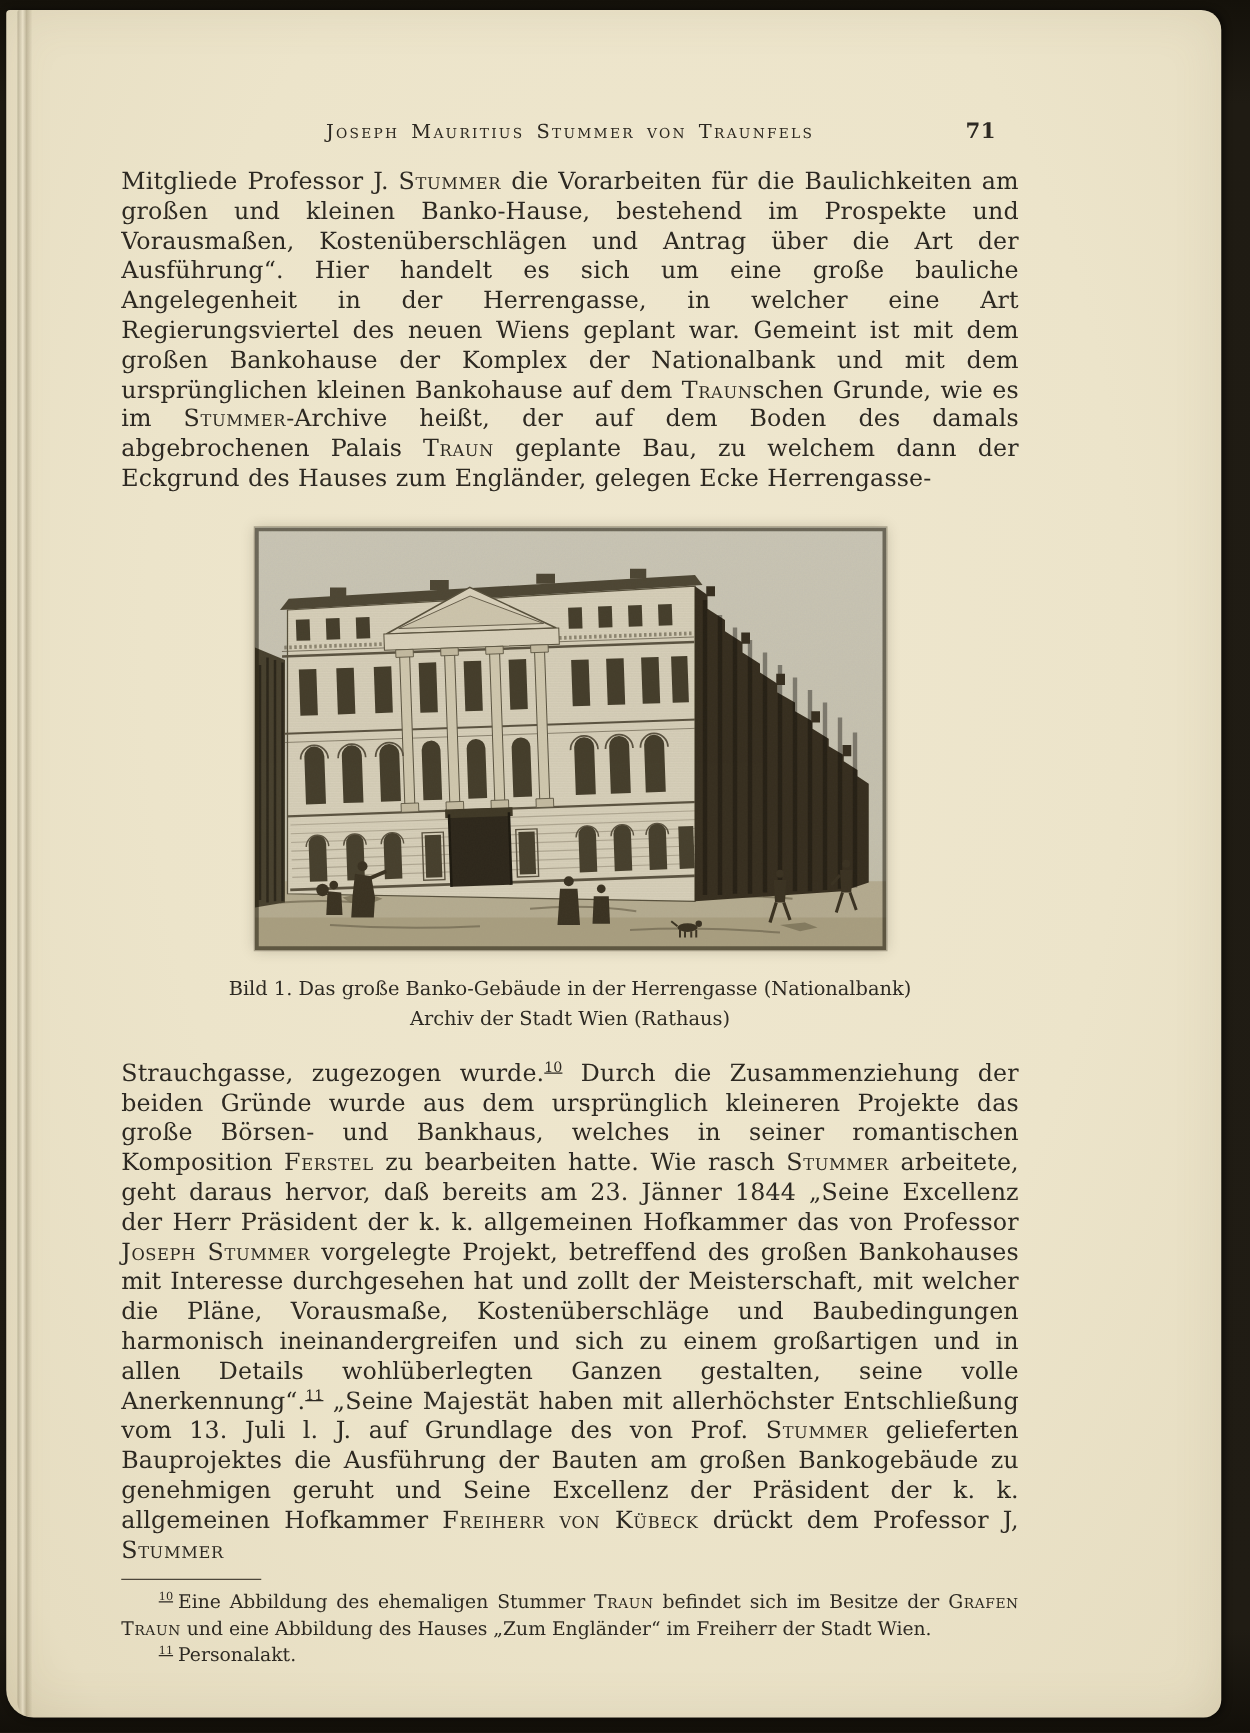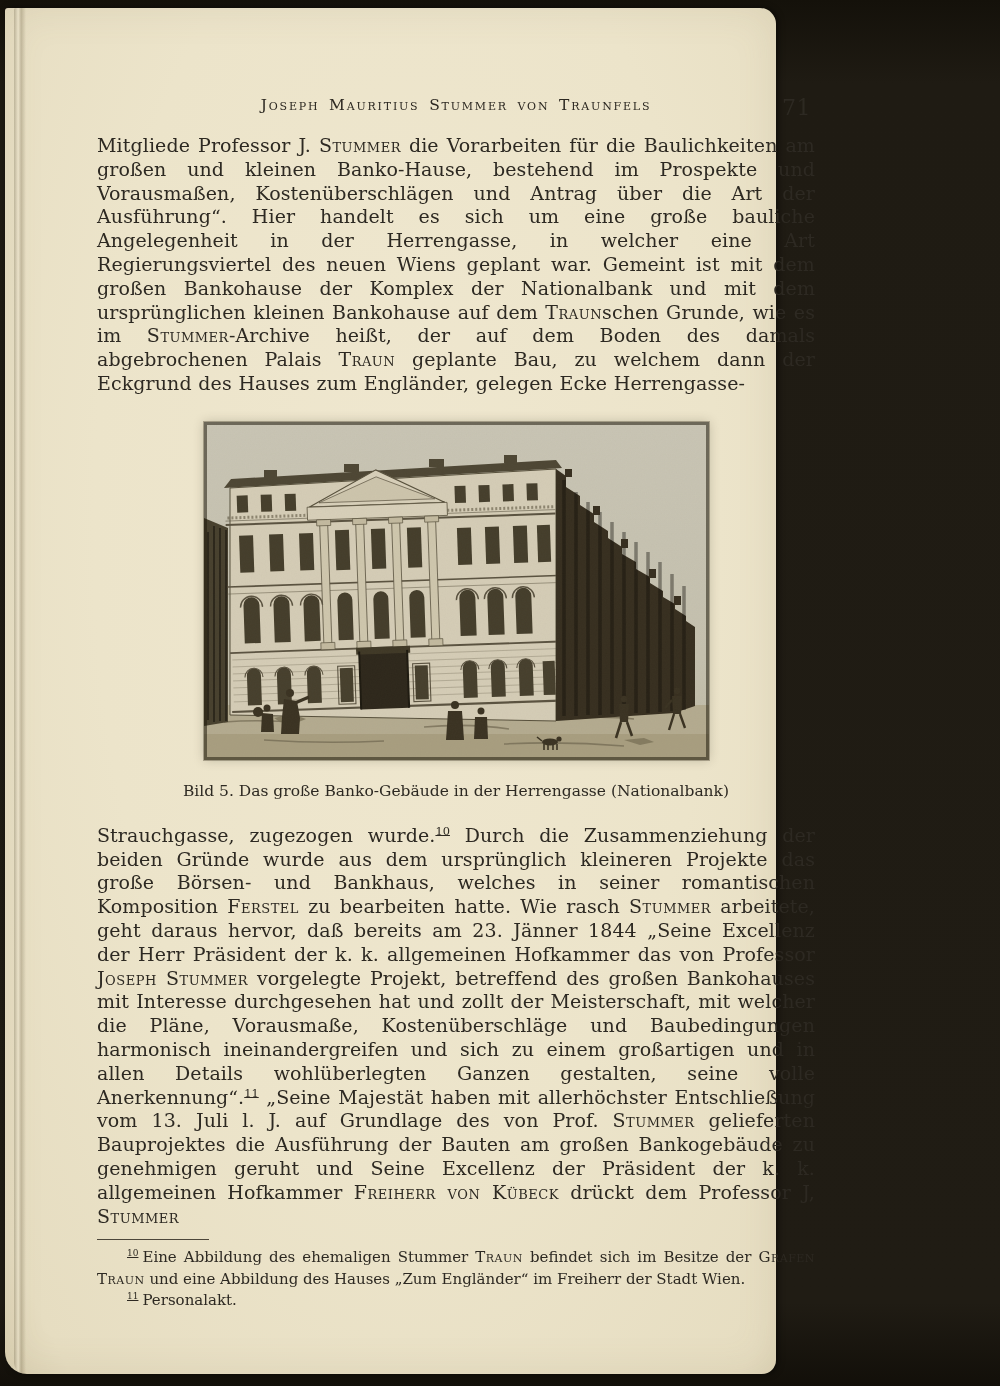--- a/index.html
+++ b/index.html
@@ -8,21 +8,21 @@
     background:#1f1b13;
     font-family:"DejaVu Serif","Liberation Serif",serif;
     -webkit-font-smoothing:antialiased;
   }
   .scan {
     position:relative; width:1000px; height:1386px;
     background:linear-gradient(180deg,#14110a 0%,#1f1b13 6%,#201c14 94%,#120f09 100%);
     overflow:hidden;
   }
   .page {
-    position:absolute; left:5px; top:8px; width:771px; height:1366px;
+    position:absolute; left:5px; top:8px; width:972px; height:1366px;
     background:radial-gradient(ellipse at 52% 38%, #efe7cf 0%, #ece4ca 55%, #e6ddc1 92%, #ddd3b5 100%);
     border-radius:3px 16px 14px 22px;
     box-shadow:2px 0 6px rgba(0,0,0,.55), inset 0 0 40px rgba(120,105,70,.12);
   }
   .gutter-crease {
     position:absolute; left:9px; top:0; width:12px; height:100%;
     background:linear-gradient(90deg, rgba(90,80,55,.28) 0%, rgba(240,232,210,.5) 35%, rgba(110,98,68,.30) 60%, rgba(0,0,0,0) 100%);
     border-radius:3px 0 0 22px;
   }
   .textblock {
@@ -32,22 +32,22 @@
   .running-head {
     position:relative; height:24px; margin-bottom:14px;
   }
   .head-title {
     text-align:center;
     font-variant:small-caps;
     font-size:15.5px; letter-spacing:1.8px; word-spacing:3px;
     color:#2c2821;
   }
   .folio {
-    position:absolute; right:4px; top:-1px;
-    font-size:22px; font-weight:400; letter-spacing:.5px;
+    position:absolute; right:18px; top:-1px;
+    font-size:17px; font-weight:700; letter-spacing:.5px;
   }
   p.body {
     font-size:19px; line-height:23.8px;
     text-align:justify; letter-spacing:.1px; word-spacing:.5px;
   }
   .sc { font-variant:small-caps; letter-spacing:.5px; }
   sup { font-size:.60em; line-height:0; vertical-align:super; letter-spacing:0;text-decoration:underline; }
   .figure {
     width:505px; margin:26px auto 0 auto;
     box-shadow:0 0 0 1px rgba(62,55,38,.35), 0 0 10px rgba(60,52,30,.25);
@@ -274,21 +274,22 @@
               <path d="M340,322 V328 M344,323 V328 M349,323 V328 M353,322 V328 M338,319 L333,315" stroke="#3a3222" stroke-width="1.6" fill="none"></path>
             </g>
           </g>
 
           <rect x="0" y="0" width="505" height="338" filter="url(#grain)" fill="rgba(0,0,0,0)" opacity="0.55"></rect>
           <rect x="1.5" y="1.5" width="502" height="335" fill="none" stroke="rgba(35,29,15,0.55)" stroke-width="3"></rect>
         </svg>
       </div>
 
       <div class="caption">
-        <div>Bild 5. Das große Banko-Gebäude in der Herrengasse (Nationalbank)</div>
+        <div>Bild 1. Das große Banko-Gebäude in der Herrengasse (Nationalbank)</div>
+        <div>Archiv der Stadt Wien (Rathaus)</div>
       </div>
 
       <p class="body second"><span>Strauchgasse, zugezogen wurde.</span><sup>10</sup><span> Durch die Zusammenziehung der beiden Gründe wurde aus dem ursprünglich kleineren Projekte das große Börsen- und Bankhaus, welches in seiner romantischen Komposition </span><span class="sc">Ferstel</span><span> zu bearbeiten hatte. Wie rasch </span><span class="sc">Stummer</span><span> arbeitete, geht daraus hervor, daß bereits am 23. Jänner 1844 „Seine Excellenz der Herr Präsident der k. k. allgemeinen Hofkammer das von Professor </span><span class="sc">Joseph Stummer</span><span> vorgelegte Projekt, betreffend des großen Bankohauses mit Interesse durchgesehen hat und zollt der Meisterschaft, mit welcher die Pläne, Vorausmaße, Kostenüberschläge und Baubedingungen harmonisch ineinandergreifen und sich zu einem großartigen und in allen Details wohlüberlegten Ganzen gestalten, seine volle Anerkennung“.</span><sup>11</sup><span> „Seine Majestät haben mit allerhöchster Entschließung vom 13. Juli l. J. auf Grundlage des von Prof. </span><span class="sc">Stummer</span><span> gelieferten Bauprojektes die Ausführung der Bauten am großen Bankogebäude zu genehmigen geruht und Seine Excellenz der Präsident der k. k. allgemeinen Hofkammer </span><span class="sc">Freiherr von Kübeck</span><span> drückt dem Professor J, </span><span class="sc">Stummer</span></p>
 
       <div class="fn-rule"></div>
 
       <div class="footnotes">
         <p><sup>10</sup><span><span>Eine Abbildung des ehemaligen Stummer </span><span class="sc">Traun</span><span> befindet sich im Besitze der </span><span class="sc">Grafen Traun</span><span> und eine Abbildung des Hauses „Zum Engländer“ im Freiherr der Stadt Wien.</span></span></p>
         <p><sup>11</sup><span><span>Personalakt.</span></span></p>
       </div>

